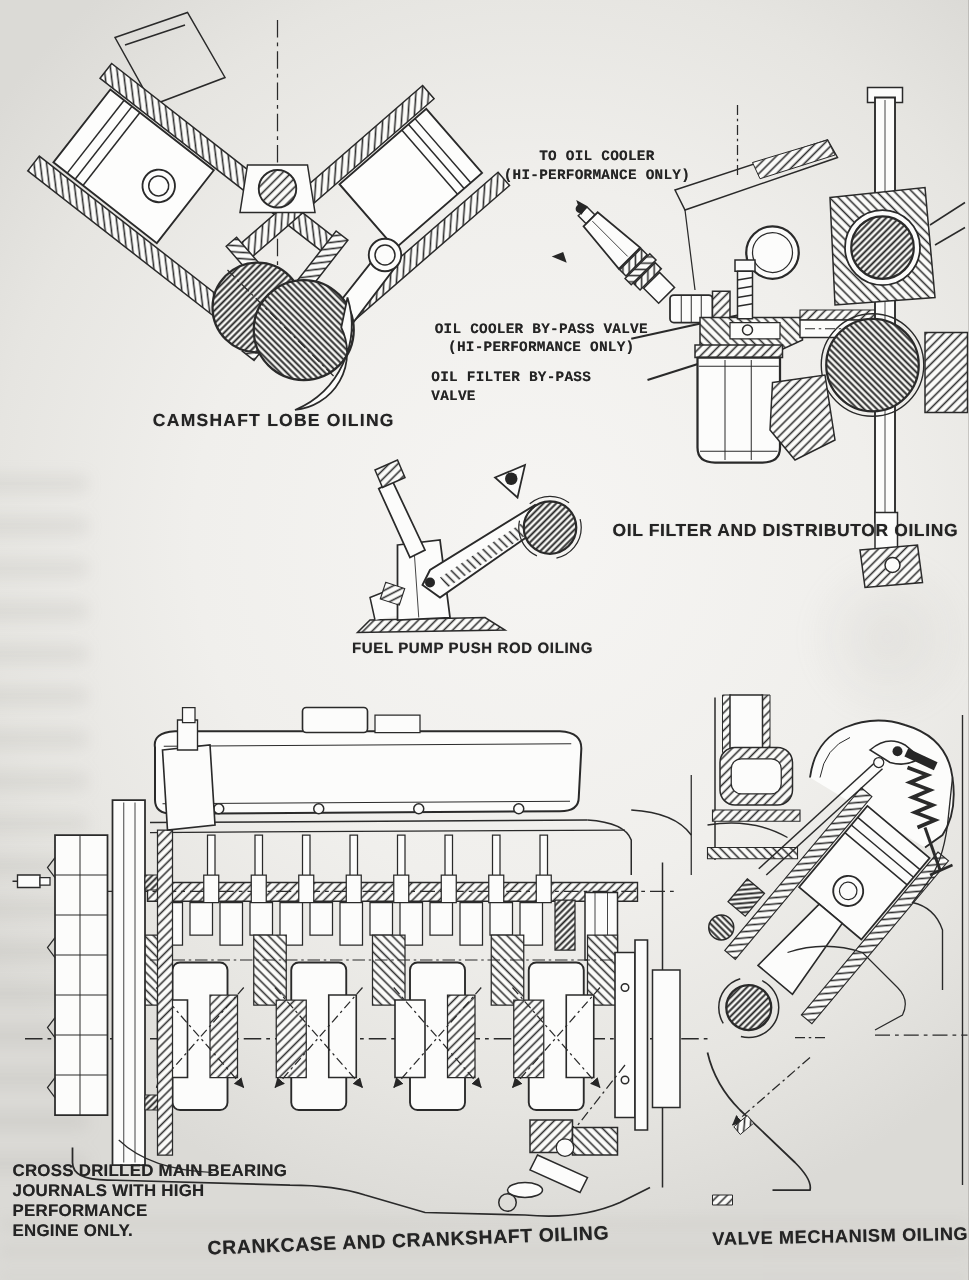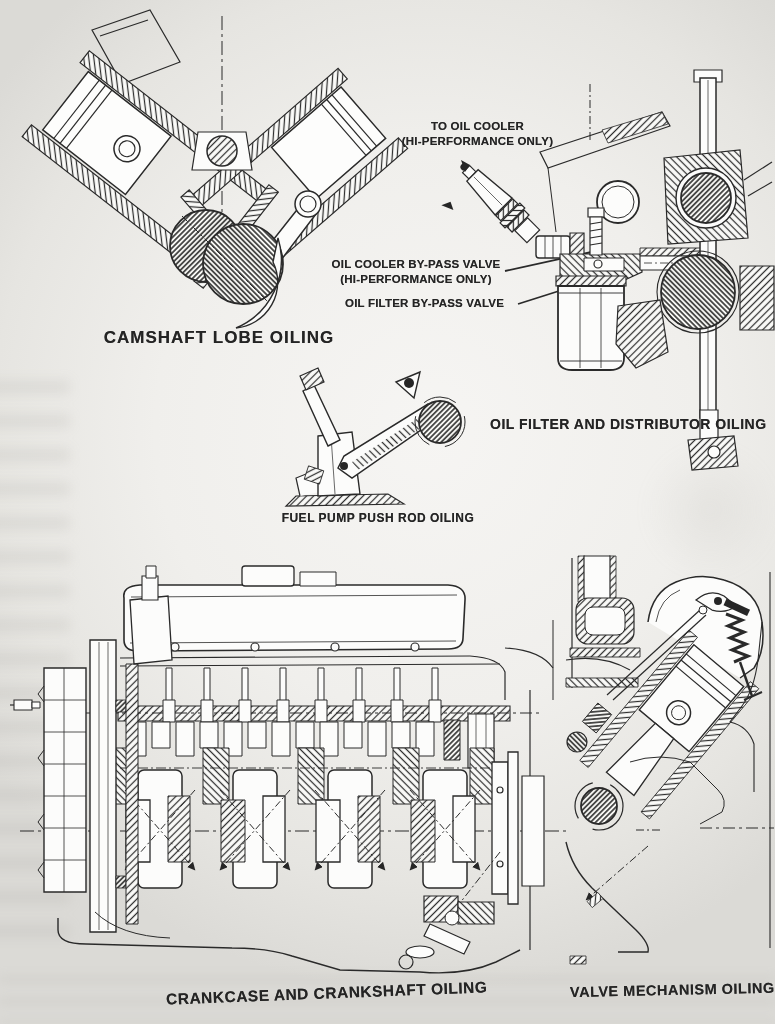--- a/index.html
+++ b/index.html
@@ -11,21 +11,21 @@
   }
   .smudge{position:absolute; pointer-events:none;}
   .caption{
     position:absolute; font-weight:700; color:#242424; text-align:center;
     letter-spacing:.5px; line-height:1.08;
     text-shadow:0 0 .6px rgba(40,40,40,.65);
     white-space:nowrap;
   }
   .callout{
     position:absolute; font-weight:700; font-size:11.5px; color:#242424;
-    letter-spacing:.2px; line-height:1.3; text-shadow:0 0 .5px rgba(40,40,40,.6);
+    letter-spacing:.2px; line-height:1.3; text-shadow:0 0 .5px rgba(40,40,40,.6);font-family:Liberation Mono, monospace;
   }
   .callout span{display:block;}
   .note{
     position:absolute; font-weight:700; font-size:13.5px; color:#242424;
     letter-spacing:.2px; line-height:1.18; text-shadow:0 0 .5px rgba(40,40,40,.6);
   }
   .note span{display:block;}
   svg{position:absolute; overflow:visible;}
   svg *{vector-effect:non-scaling-stroke;}
 </style>
@@ -109,21 +109,21 @@
     </g>
     <g>
       <circle cx="206" cy="246" r="36" fill="url(#hD)" stroke-width="1.8"></circle>
       <circle cx="243" cy="264" r="40" fill="url(#hD2)" stroke-width="1.8"></circle>
       <line x1="182" y1="216" x2="268" y2="302" stroke-width="1" stroke-dasharray="8 3 2 3"></line>
     </g>
     <g>
       <path d="M 278,238 A 74 74 0 0 1 236,328 A 46 46 0 0 0 273,262 Z" fill="#fbfbfa" stroke-width="1.4"></path>
     </g>
   </svg>
-  <div class="caption" style="left:80px;top:329px;width:278px;font-size:17px;letter-spacing:1px;">CAMSHAFT LOBE OILING</div>
+  <div class="caption" style="left:80px;top:329px;width:278px;font-size:14px;letter-spacing:1px;">CAMSHAFT LOBE OILING</div>
 
   <svg style="left:330px;top:62px;" width="445" height="348" viewBox="330 62 445 348" fill="none" stroke="#2a2a2a" stroke-width="1.2">
     <g>
       <line x1="505" y1="271" x2="596" y2="251" stroke-width="1.8"></line>
       <line x1="518" y1="304" x2="603" y2="277" stroke-width="1.8"></line>
     </g>
     <g>
       <g transform="rotate(-45 505 208)">
         <polygon points="462,161 471,165 467,173" fill="#262626" stroke="none" transform="rotate(45 505 208) rotate(-45 505 208)"></polygon>
         <circle cx="505" cy="150" r="3.5" fill="#262626" stroke="none"></circle>
@@ -192,21 +192,21 @@
       <rect x="700" y="410" width="18" height="30" fill="#fcfcfb"></rect>
       <polygon points="688,440 734,436 738,466 692,470" fill="url(#hA)"></polygon>
       <circle cx="714" cy="452" r="6" fill="#fcfcfb"></circle>
     </g>
   </svg>
 
   <div class="callout" style="left:385px;top:119px;width:185px;text-align:center;">
     <span>TO OIL COOLER</span>
     <span>(HI-PERFORMANCE ONLY)</span>
   </div>
-  <div class="callout" style="left:328px;top:257px;width:176px;text-align:center;">
+  <div class="callout" style="left:345px;top:257px;width:176px;text-align:center;">
     <span>OIL COOLER BY-PASS VALVE</span>
     <span>(HI-PERFORMANCE ONLY)</span>
   </div>
   <div class="callout" style="left:345px;top:296px;width:170px;text-align:left;">
     <span>OIL FILTER BY-PASS VALVE</span>
   </div>
   <div class="caption" style="left:490px;top:417px;width:258px;font-size:14px;">OIL FILTER AND DISTRIBUTOR OILING</div>
 
   <svg style="left:278px;top:366px;" width="200" height="150" viewBox="278 366 200 150" fill="none" stroke="#2a2a2a" stroke-width="1.2">
     <g>
@@ -379,20 +379,25 @@
       <polygon points="430,924 470,942 464,954 424,936" fill="#fcfcfb" stroke-width="1.2"></polygon>
       <ellipse cx="420" cy="952" rx="14" ry="6" fill="#fcfcfb" stroke-width="1.2"></ellipse>
       <circle cx="406" cy="962" r="7" stroke-width="1.2"></circle>
     </g>
     <g>
       <path d="M58,918 L58,930 Q58,944 86,944 L232,948 Q268,948 292,956 L340,970 L420,972 Q464,976 496,962 L520,950" stroke-width="1.4"></path>
       <path d="M95,912 Q120,936 170,938" stroke-width="1"></path>
     </g>
   </svg>
 
+  <div class="note" style="left:10px;top:929px;width:262px;">
+    <span>CROSS DRILLED MAIN BEARING</span>
+    <span>JOURNALS WITH HIGH PERFORMANCE</span>
+    <span>ENGINE ONLY.</span>
+  </div>
   <div class="caption" style="left:166px;top:986px;width:292px;font-size:15.5px;transform:rotate(-2.2deg);">CRANKCASE AND CRANKSHAFT OILING</div>
 
   <svg style="left:563px;top:553px;" width="212" height="428" viewBox="563 553 212 428" fill="none" stroke="#2a2a2a" stroke-width="1.2">
     <line x1="572" y1="558" x2="572" y2="688" stroke-width="1.2"></line>
     <line x1="770" y1="572" x2="770" y2="948" stroke-width="1.1"></line>
     <g>
       <rect x="578" y="556" width="7" height="46" fill="url(#hA)" stroke-width=".8"></rect>
       <rect x="609" y="556" width="7" height="46" fill="url(#hA)" stroke-width=".8"></rect>
       <rect x="584" y="556" width="26" height="46" fill="#fcfcfb" stroke-width="1.2"></rect>
     </g>

